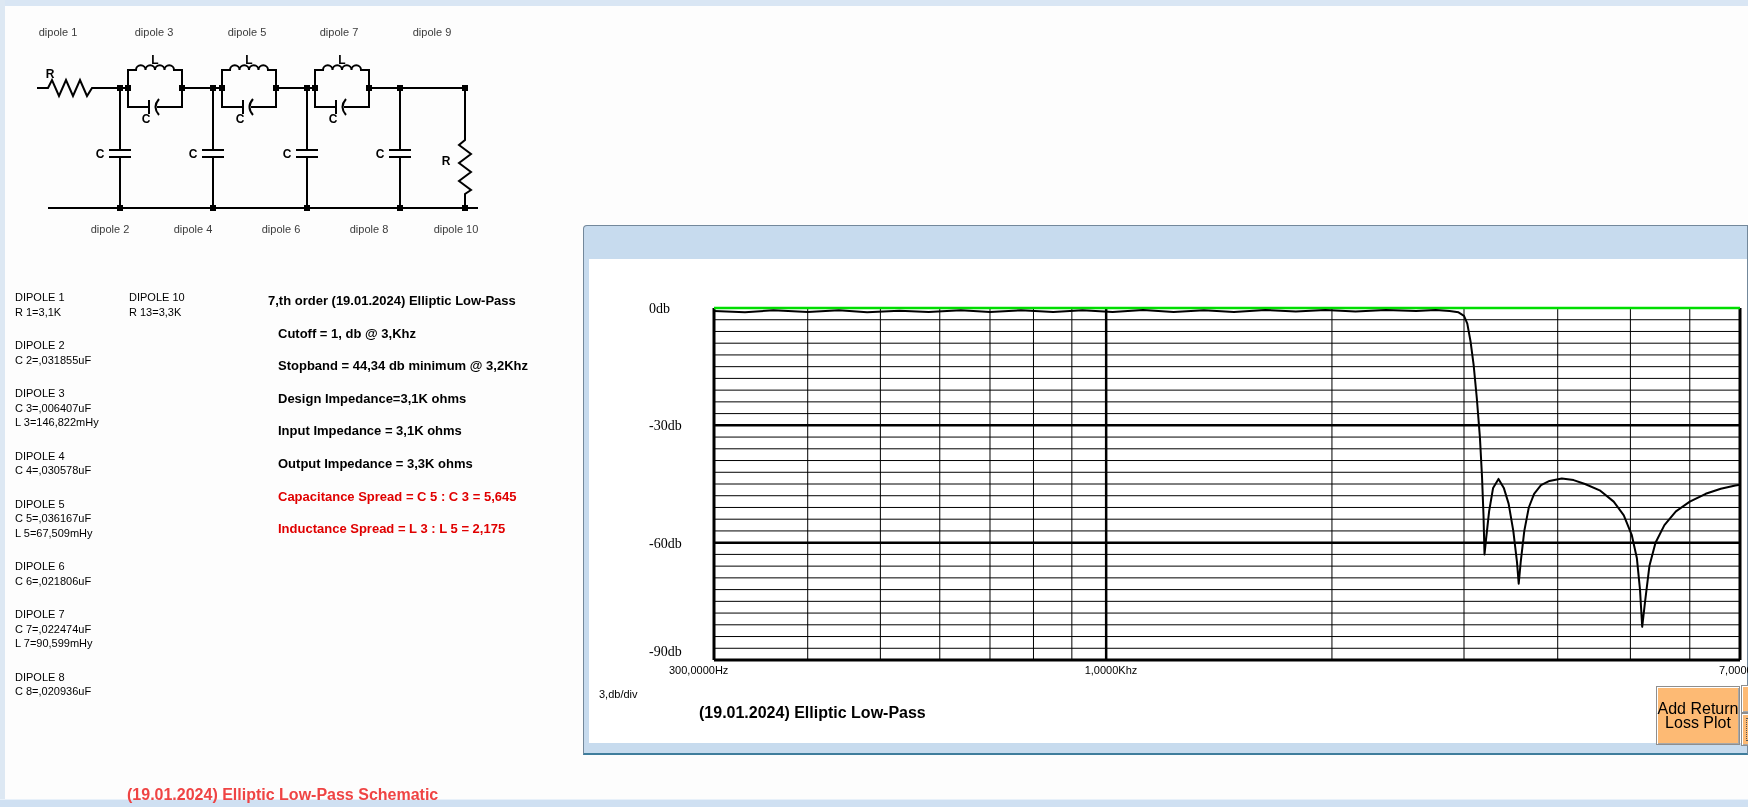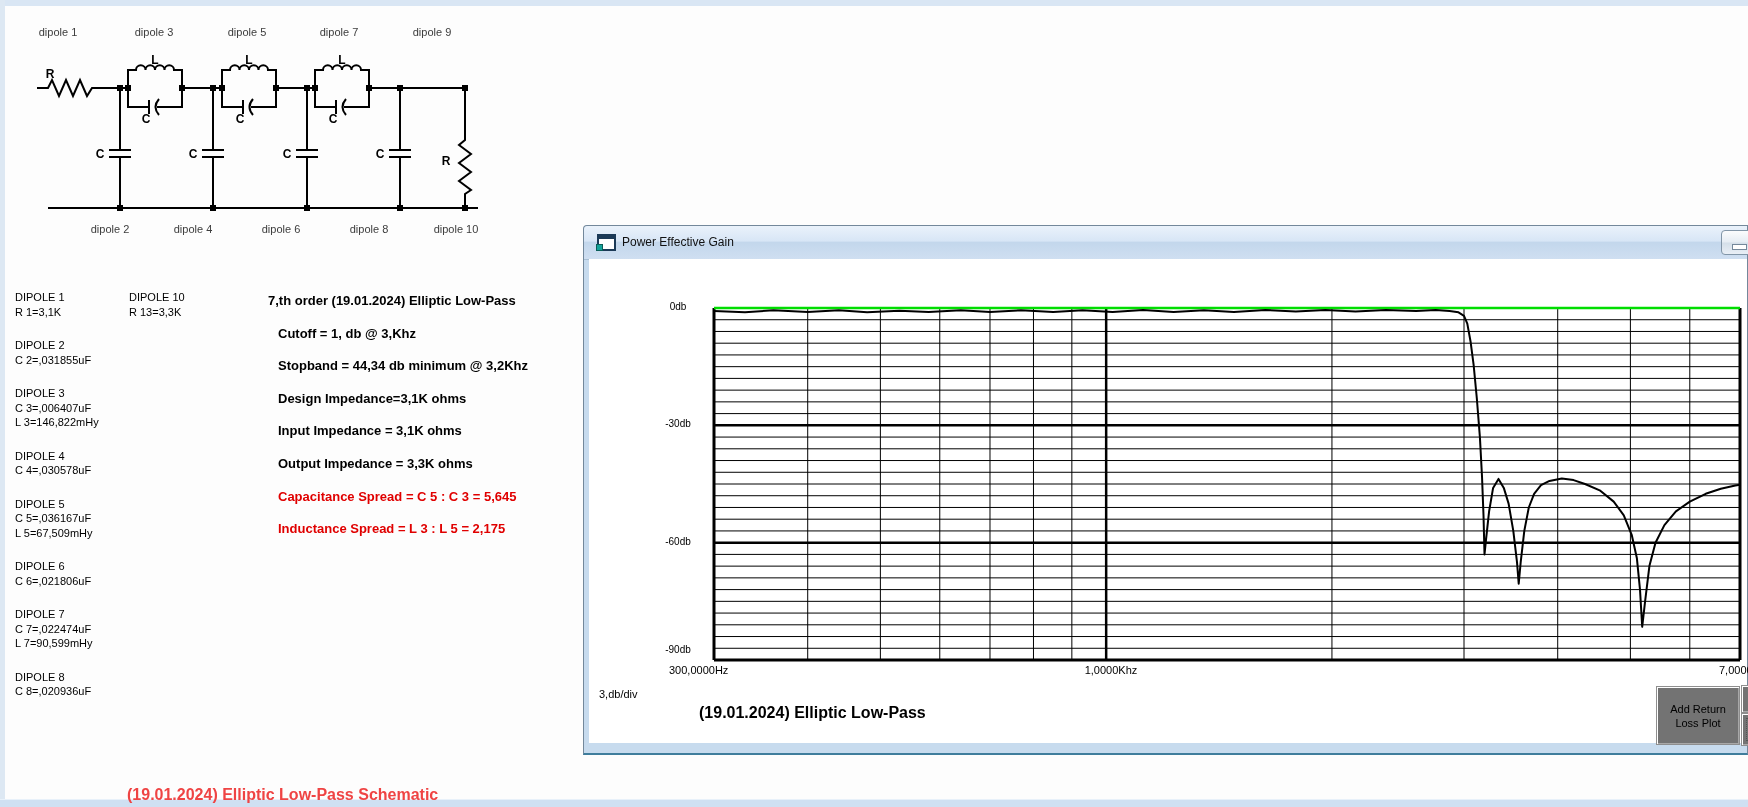--- a/index.html
+++ b/index.html
@@ -29,28 +29,28 @@
     border-bottom:1px solid #a8bfd4;}
   .win-icon{position:absolute;left:13px;top:8px;width:15px;height:13px;background:#fff;border:2px solid #1c3a57;}
   .win-icon::before{content:"";position:absolute;left:0;top:0;width:100%;height:3px;background:#1c3a57;}
   .win-icon::after{content:"";position:absolute;left:-3px;bottom:-2px;width:5px;height:5px;background:#14a39a;border:1px solid #0b5e59;}
   .win-title{position:absolute;left:38px;top:9px;font-size:12px;color:#111;white-space:nowrap;}
   .minimize{position:absolute;left:1137px;top:4px;width:50px;height:23px;
     background:linear-gradient(#fbfcfd,#e6edf4 48%,#d4dfe9 52%,#e9eff6);
     border:1px solid #8296a8;border-radius:4px 0 0 4px;}
   .minimize .dash{position:absolute;left:10px;top:13px;width:13px;height:4px;background:#fff;border:1px solid #74889b;}
   .client{position:absolute;left:5px;top:33px;right:0;bottom:10px;background:#fff;}
-  .ylab{position:absolute;width:58px;left:60px;text-align:center;font-size:10px;color:#000;}
+  .ylab{position:absolute;width:58px;left:60px;text-align:left;font-size:14px;color:#000;font-family:Liberation Serif, serif;}
   .xlab{position:absolute;top:405px;font-size:11px;color:#000;white-space:nowrap;}
   .dbdiv{position:absolute;left:10px;top:429px;font-size:11px;color:#000;}
   .plot-caption{position:absolute;left:110px;top:445px;font-size:16px;font-weight:bold;color:#000;white-space:nowrap;}
   #gain-plot{position:absolute;left:123px;top:47px;}
-  .btn{position:absolute;background:#737373;border:1px solid #8e8e8e;
+  .btn{position:absolute;background:#fdba74;border:1px solid #8e8e8e;
     box-shadow:inset 1px 1px 0 #ffffff, inset -1px -1px 0 #a8a8a8;
-    font-size:11px;color:#000;text-align:center;white-space:pre-line;line-height:14px;
+    font-size:16px;color:#000;text-align:center;white-space:pre-line;line-height:14px;
     display:flex;align-items:center;justify-content:center;}
   .btn-add{left:1067px;top:427px;width:82px;height:57px;}
   .btn-f{left:1152px;top:426px;width:46px;height:26px;}
   .btn-dotted{left:1152px;top:454px;width:46px;height:31px;}
   .btn-dotted .marquee{position:absolute;left:4px;top:4px;right:-2px;bottom:4px;border:1px dotted #555;}
   
   text{font-family:"Liberation Sans", sans-serif;}
   .dlab{font-size:11px;fill:#3c3c3c;}
   .clab{font-size:12px;font-weight:bold;fill:#000;}
 </style>
@@ -181,27 +181,20 @@
   <div class="ind">Cutoff = 1, db @ 3,Khz</div>
   <div class="ind">Stopband = 44,34 db minimum @ 3,2Khz</div>
   <div class="ind">Design Impedance=3,1K ohms</div>
   <div class="ind">Input Impedance = 3,1K ohms</div>
   <div class="ind">Output Impedance = 3,3K ohms</div>
   <div class="ind red">Capacitance Spread = C 5 : C 3 = 5,645</div>
   <div class="ind red">Inductance Spread = L 3 : L 5 = 2,175</div>
 </div>
 
 <div class="abs window">
-  <div class="titlebar">
-    <div class="win-icon"></div>
-    <div class="win-title">Power Effective Gain</div>
-    <div class="minimize">
-      <span class="dash"></span>
-    </div>
-  </div>
   <div class="client">
     <div class="ylab" style="top:42px">0db</div>
     <div class="ylab" style="top:159px">-30db</div>
     <div class="ylab" style="top:277px">-60db</div>
     <div class="ylab" style="top:385px">-90db</div>
 
     <svg id="gain-plot" width="1030" height="356" viewBox="0 0 1030 356">
         <line x1="2" y1="13.733333333333333" x2="1028" y2="13.733333333333333" stroke="#000" stroke-width="1"></line>
         <line x1="2" y1="25.466666666666665" x2="1028" y2="25.466666666666665" stroke="#000" stroke-width="1"></line>
         <line x1="2" y1="37.2" x2="1028" y2="37.2" stroke="#000" stroke-width="1"></line>

